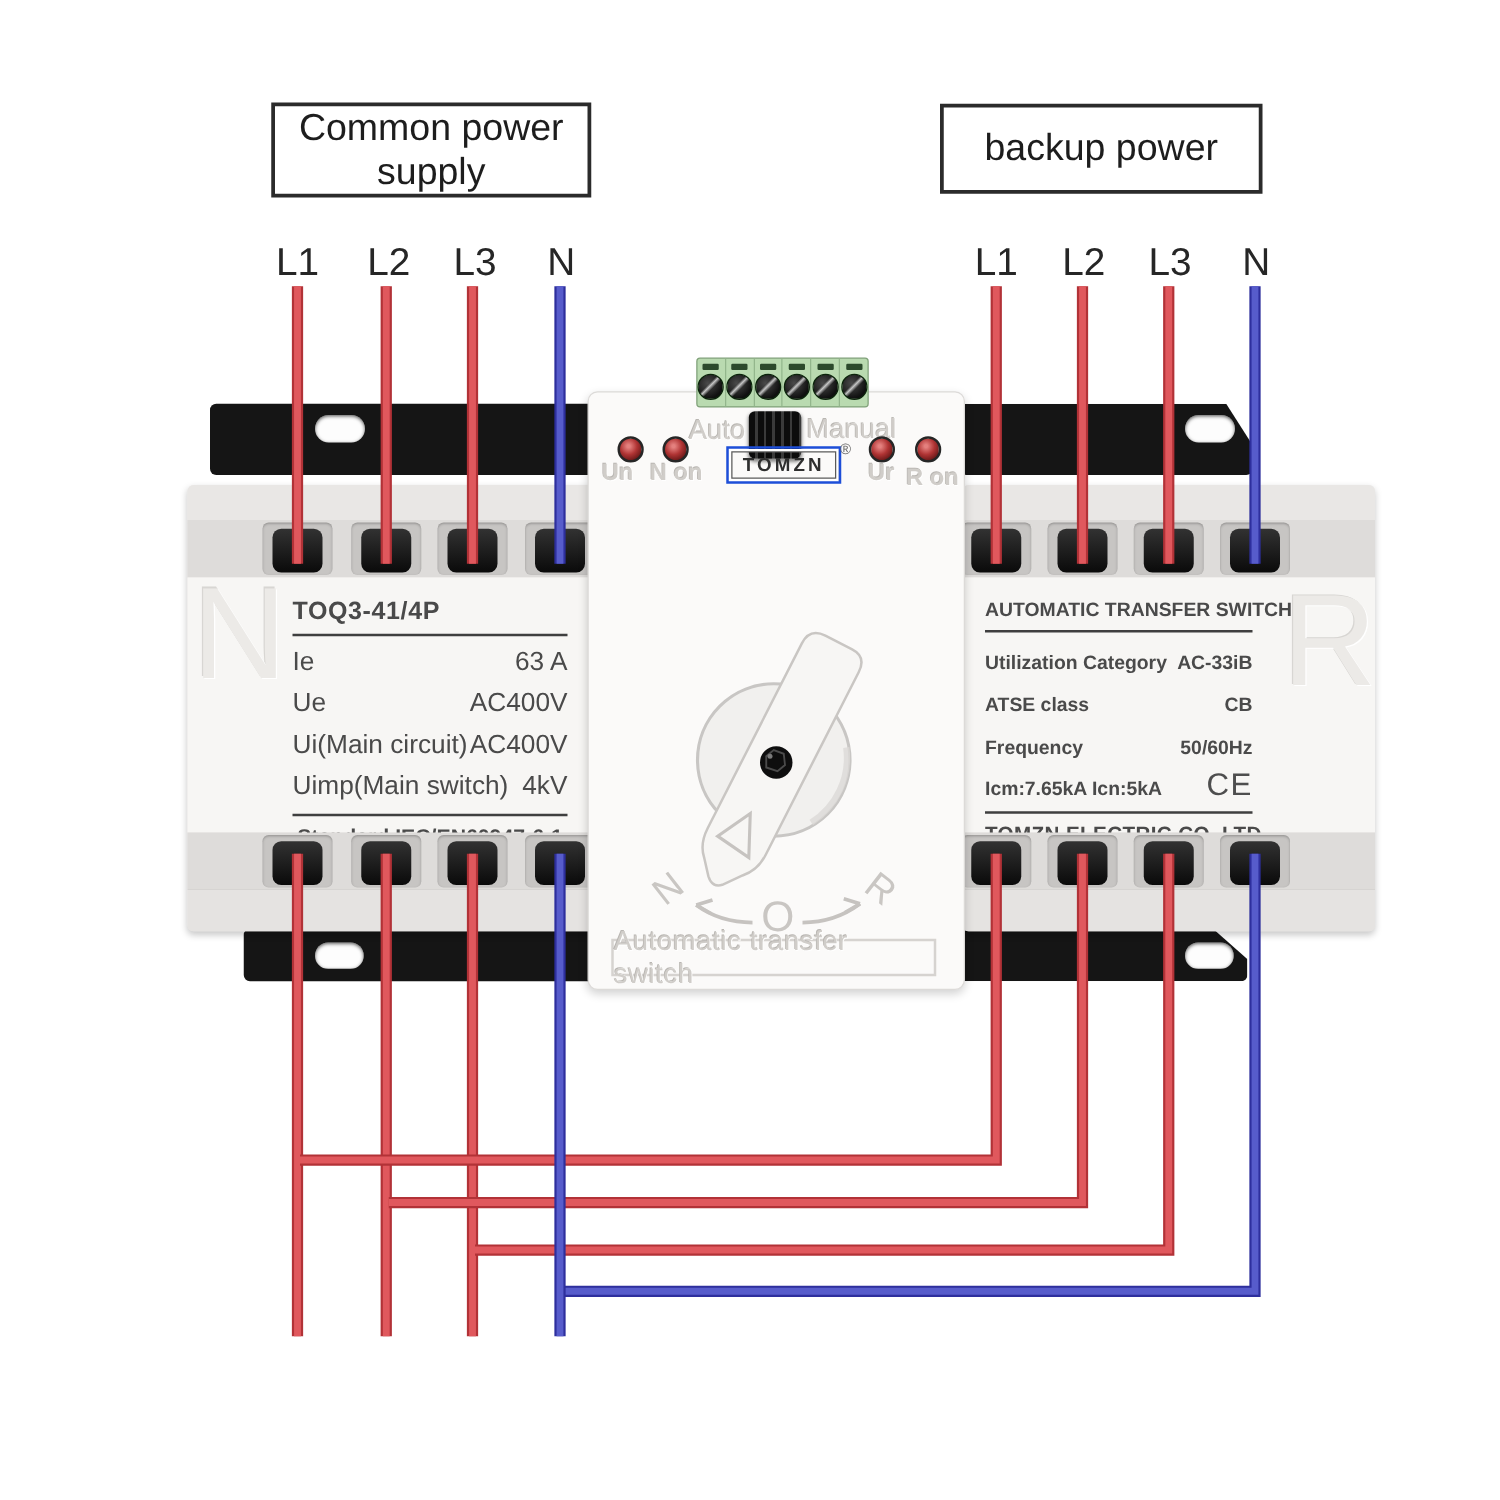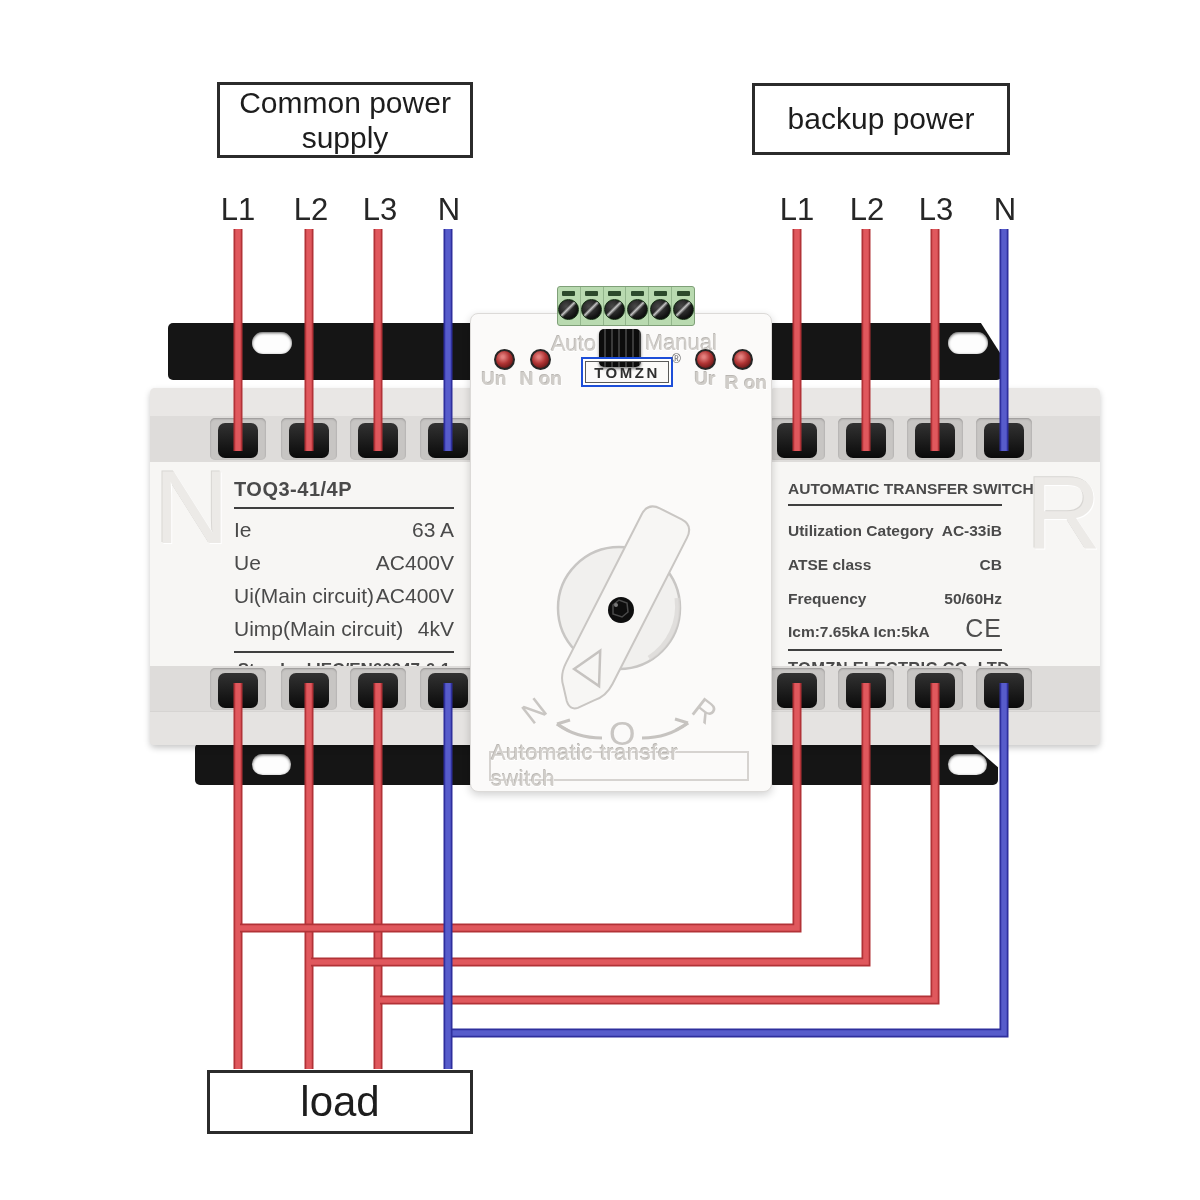--- a/index.html
+++ b/index.html
@@ -122,21 +122,21 @@
         </div>
         <div class="srow srowL">
           <span>Ue</span>
           <span>AC400V</span>
         </div>
         <div class="srow srowL">
           <span>Ui(Main circuit)</span>
           <span>AC400V</span>
         </div>
         <div class="srow srowL">
-          <span>Uimp(Main circuit)</span>
+          <span>Uimp(Main switch)</span>
           <span>4kV</span>
         </div>
         <hr class="sep">
         <div class="standard">Standard IEC/EN60947-6-1</div>
       </div>
     </div>
     <div class="termrow" style="top:278px;">
       <div class="recess" style="left:60px;">
           <div class="clamp"></div>
         </div>
@@ -295,23 +295,20 @@
       <path d="M448 683V1069" stroke="#575ccb" stroke-width="5.5"></path>
     </g>
   </svg>
 
   <div class="notebox" style="left:217px;top:82px;width:250px;height:70px;font-size:30px;">
     <span>Common power supply</span>
   </div>
   <div class="notebox" style="left:752px;top:83px;width:252px;height:66px;font-size:30px;">
     <span>backup power</span>
   </div>
-  <div class="notebox" style="left:207px;top:1070px;width:260px;height:58px;font-size:42px;">
-    <span>load</span>
-  </div>
 
   <span class="wlab" style="left:238px;top:192px;">L1</span>
   <span class="wlab" style="left:311px;top:192px;">L2</span>
   <span class="wlab" style="left:380px;top:192px;">L3</span>
   <span class="wlab" style="left:449px;top:192px;">N</span>
   <span class="wlab" style="left:797px;top:192px;">L1</span>
   <span class="wlab" style="left:867px;top:192px;">L2</span>
   <span class="wlab" style="left:936px;top:192px;">L3</span>
   <span class="wlab" style="left:1005px;top:192px;">N</span>
 

